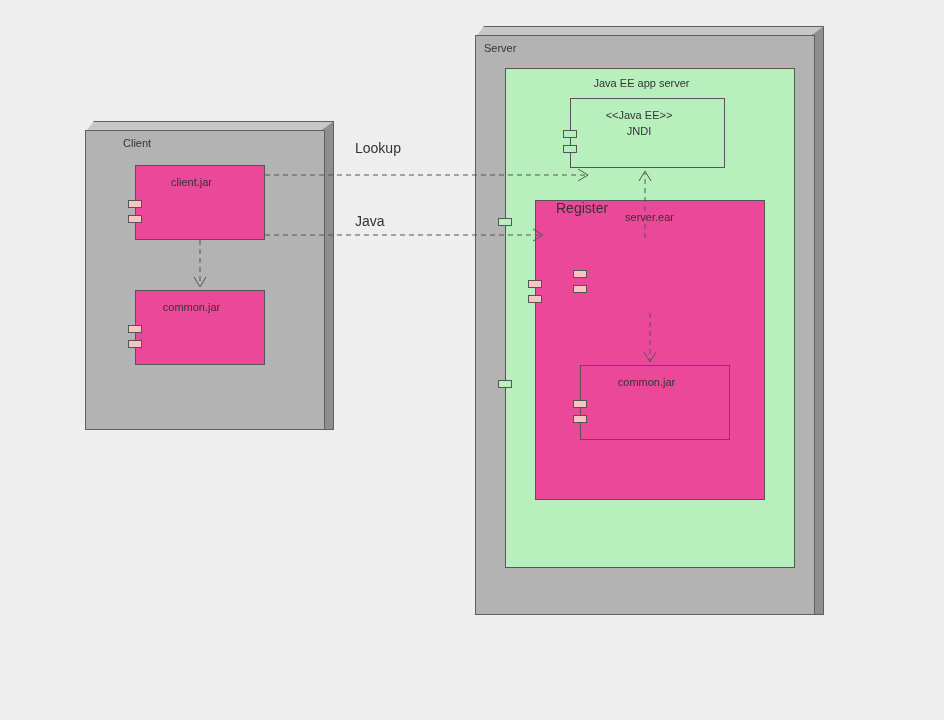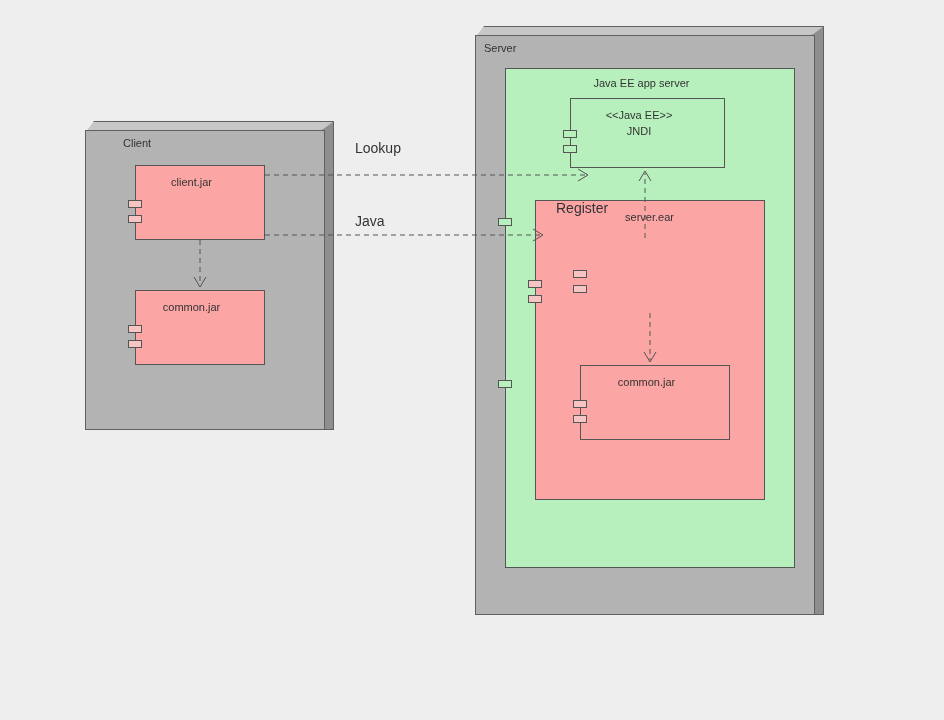--- a/index.html
+++ b/index.html
@@ -46,21 +46,21 @@
     position: absolute;
     font-size: 11px;
     color: #333;
   }
   .box {
     position: absolute;
     border: 1px solid #555;
     box-sizing: border-box;
   }
   .green-box { background: #b8f0bd; }
-  .pink-box  { background: #fca5a5; text-decoration: underline; }
+  .pink-box  { background: #ec4899; text-decoration: underline; }
   .label-center {
     position: absolute;
     left: 0; right: 17px;
     text-align: center;
   }
   
   .comp-tab {
     position: absolute;
     width: 14px;
     height: 8px;

